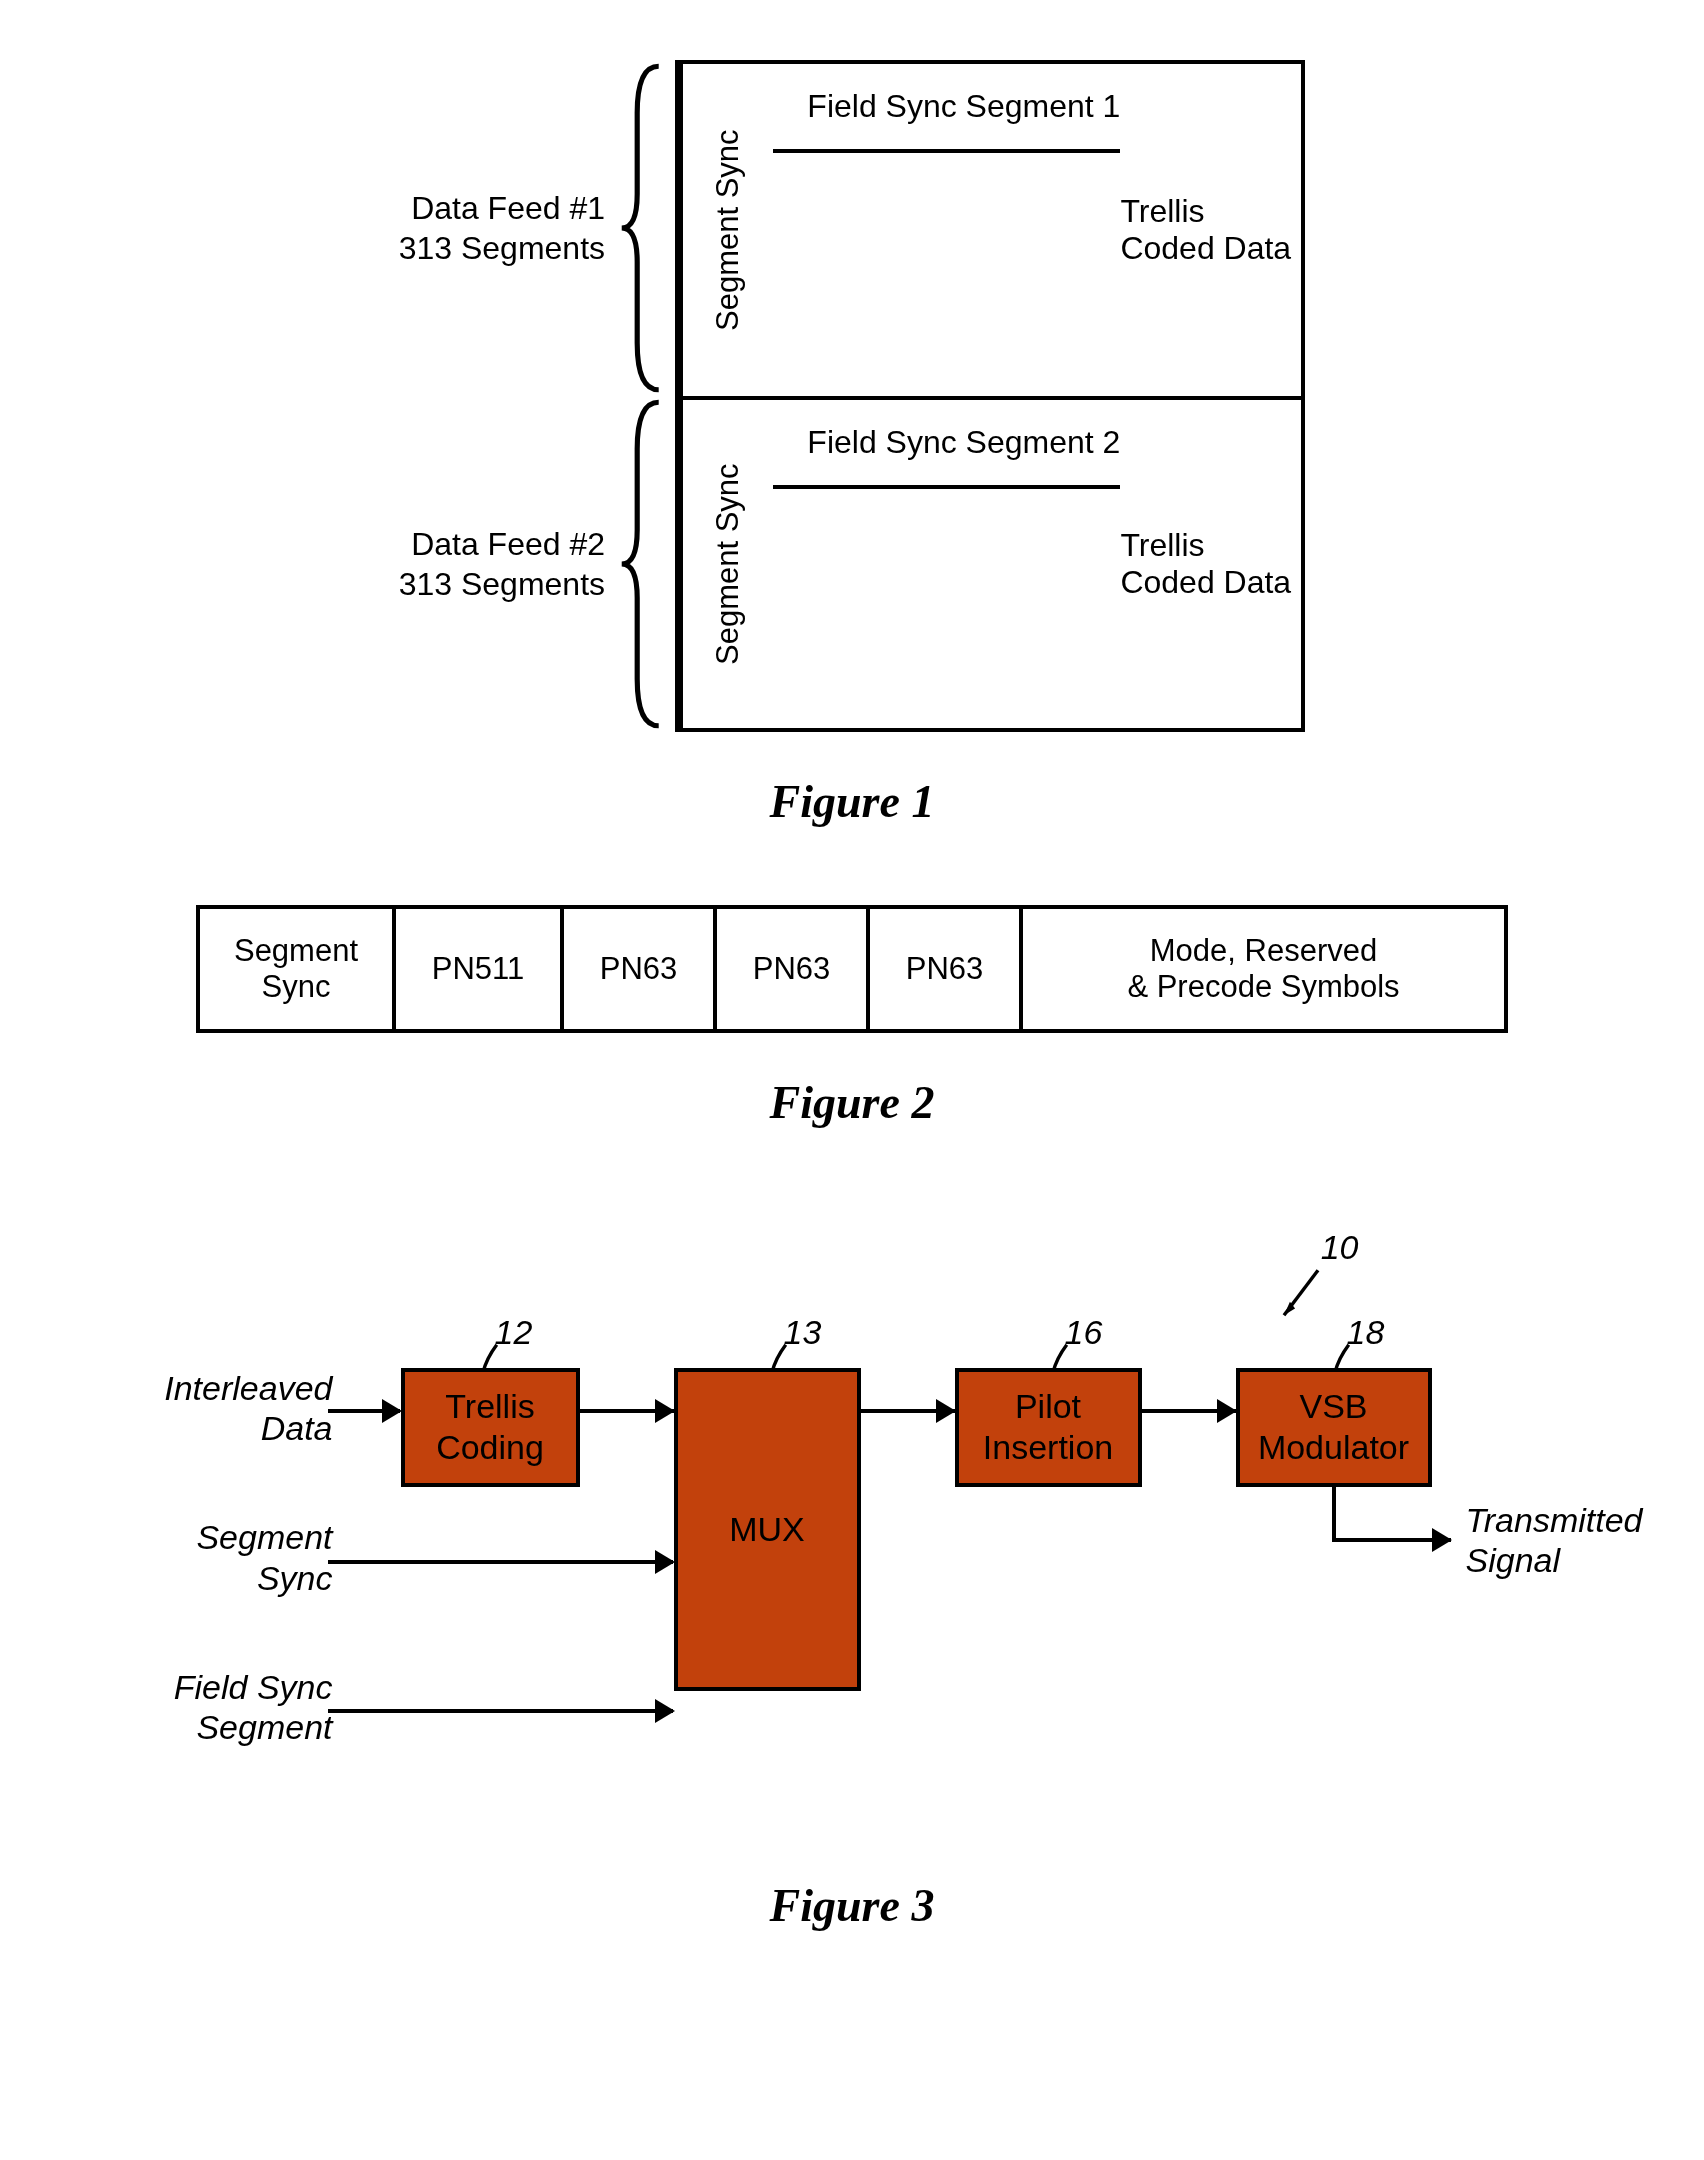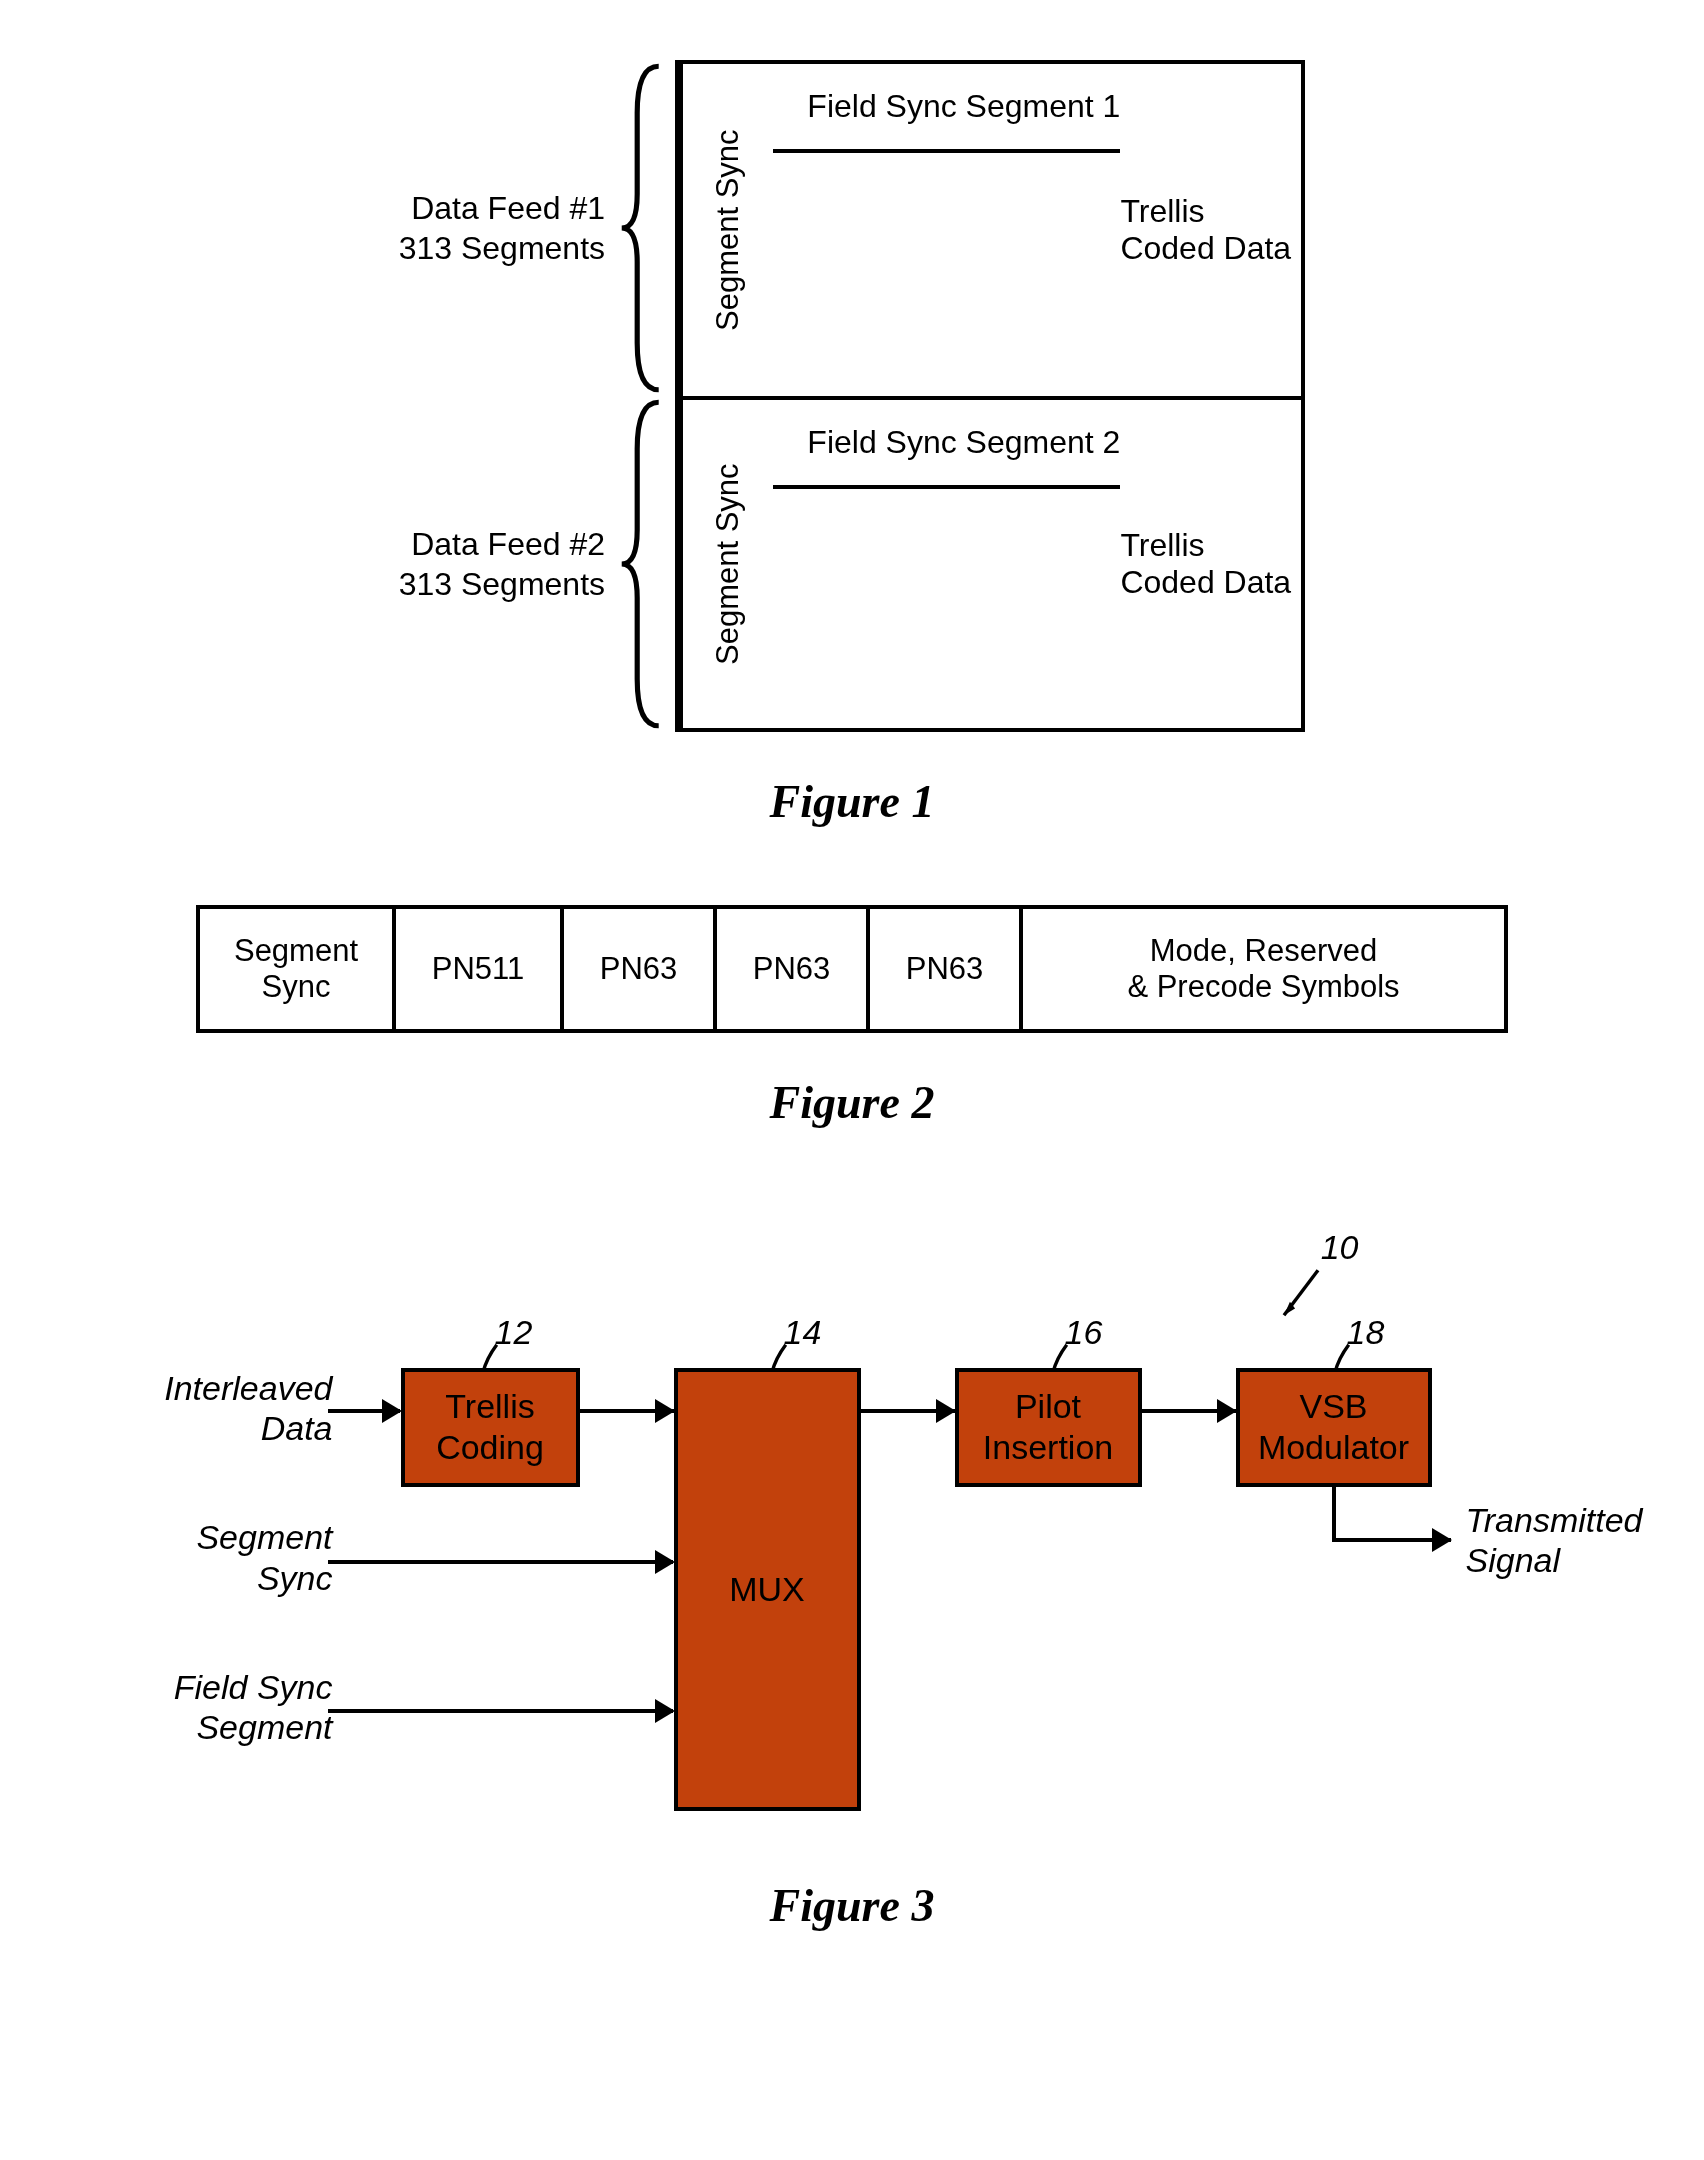--- a/index.html
+++ b/index.html
@@ -138,21 +138,21 @@
         </svg>
     </div>
 
     <div class="ref-label" style="top:47px; left:358px;">12</div>
     <div class="ref-tick" style="top:77px; left:341px;">
       <svg width="25.6" height="34" viewBox="0 0 30 40">
           <path d="M22 2 Q10 18 6 34" stroke="#000" stroke-width="4" fill="none"></path>
         </svg>
     </div>
 
-    <div class="ref-label" style="top:47px; left:647px;">14</div>
+    <div class="ref-label" style="top:47px; left:647px;">13</div>
     <div class="ref-tick" style="top:77px; left:630px;">
       <svg width="25.6" height="34" viewBox="0 0 30 40">
           <path d="M22 2 Q10 18 6 34" stroke="#000" stroke-width="4" fill="none"></path>
         </svg>
     </div>
 
     <div class="ref-label" style="top:47px; left:928px;">16</div>
     <div class="ref-tick" style="top:77px; left:911px;">
       <svg width="25.6" height="34" viewBox="0 0 30 40">
           <path d="M22 2 Q10 18 6 34" stroke="#000" stroke-width="4" fill="none"></path>
@@ -185,21 +185,21 @@
 
       <div style="position:relative; flex:1; height:477px;">
 
         <div class="box" style="position:absolute; left:68px; top:0; width:179px; height:119px;">
           <div>
             <span>Trellis</span><br>
             <span>Coding</span>
           </div>
         </div>
 
-        <div class="box" style="position:absolute; left:341px; top:0; width:187px; height:443px;">MUX</div>
+        <div class="box" style="position:absolute; left:341px; top:0; width:187px; height:323px;">MUX</div>
 
         <div class="box" style="position:absolute; left:622px; top:0; width:187px; height:119px;">
           <div>
             <span>Pilot</span><br>
             <span>Insertion</span>
           </div>
         </div>
 
         <div class="box" style="position:absolute; left:903px; top:0; width:196px; height:119px;">
           <div>

